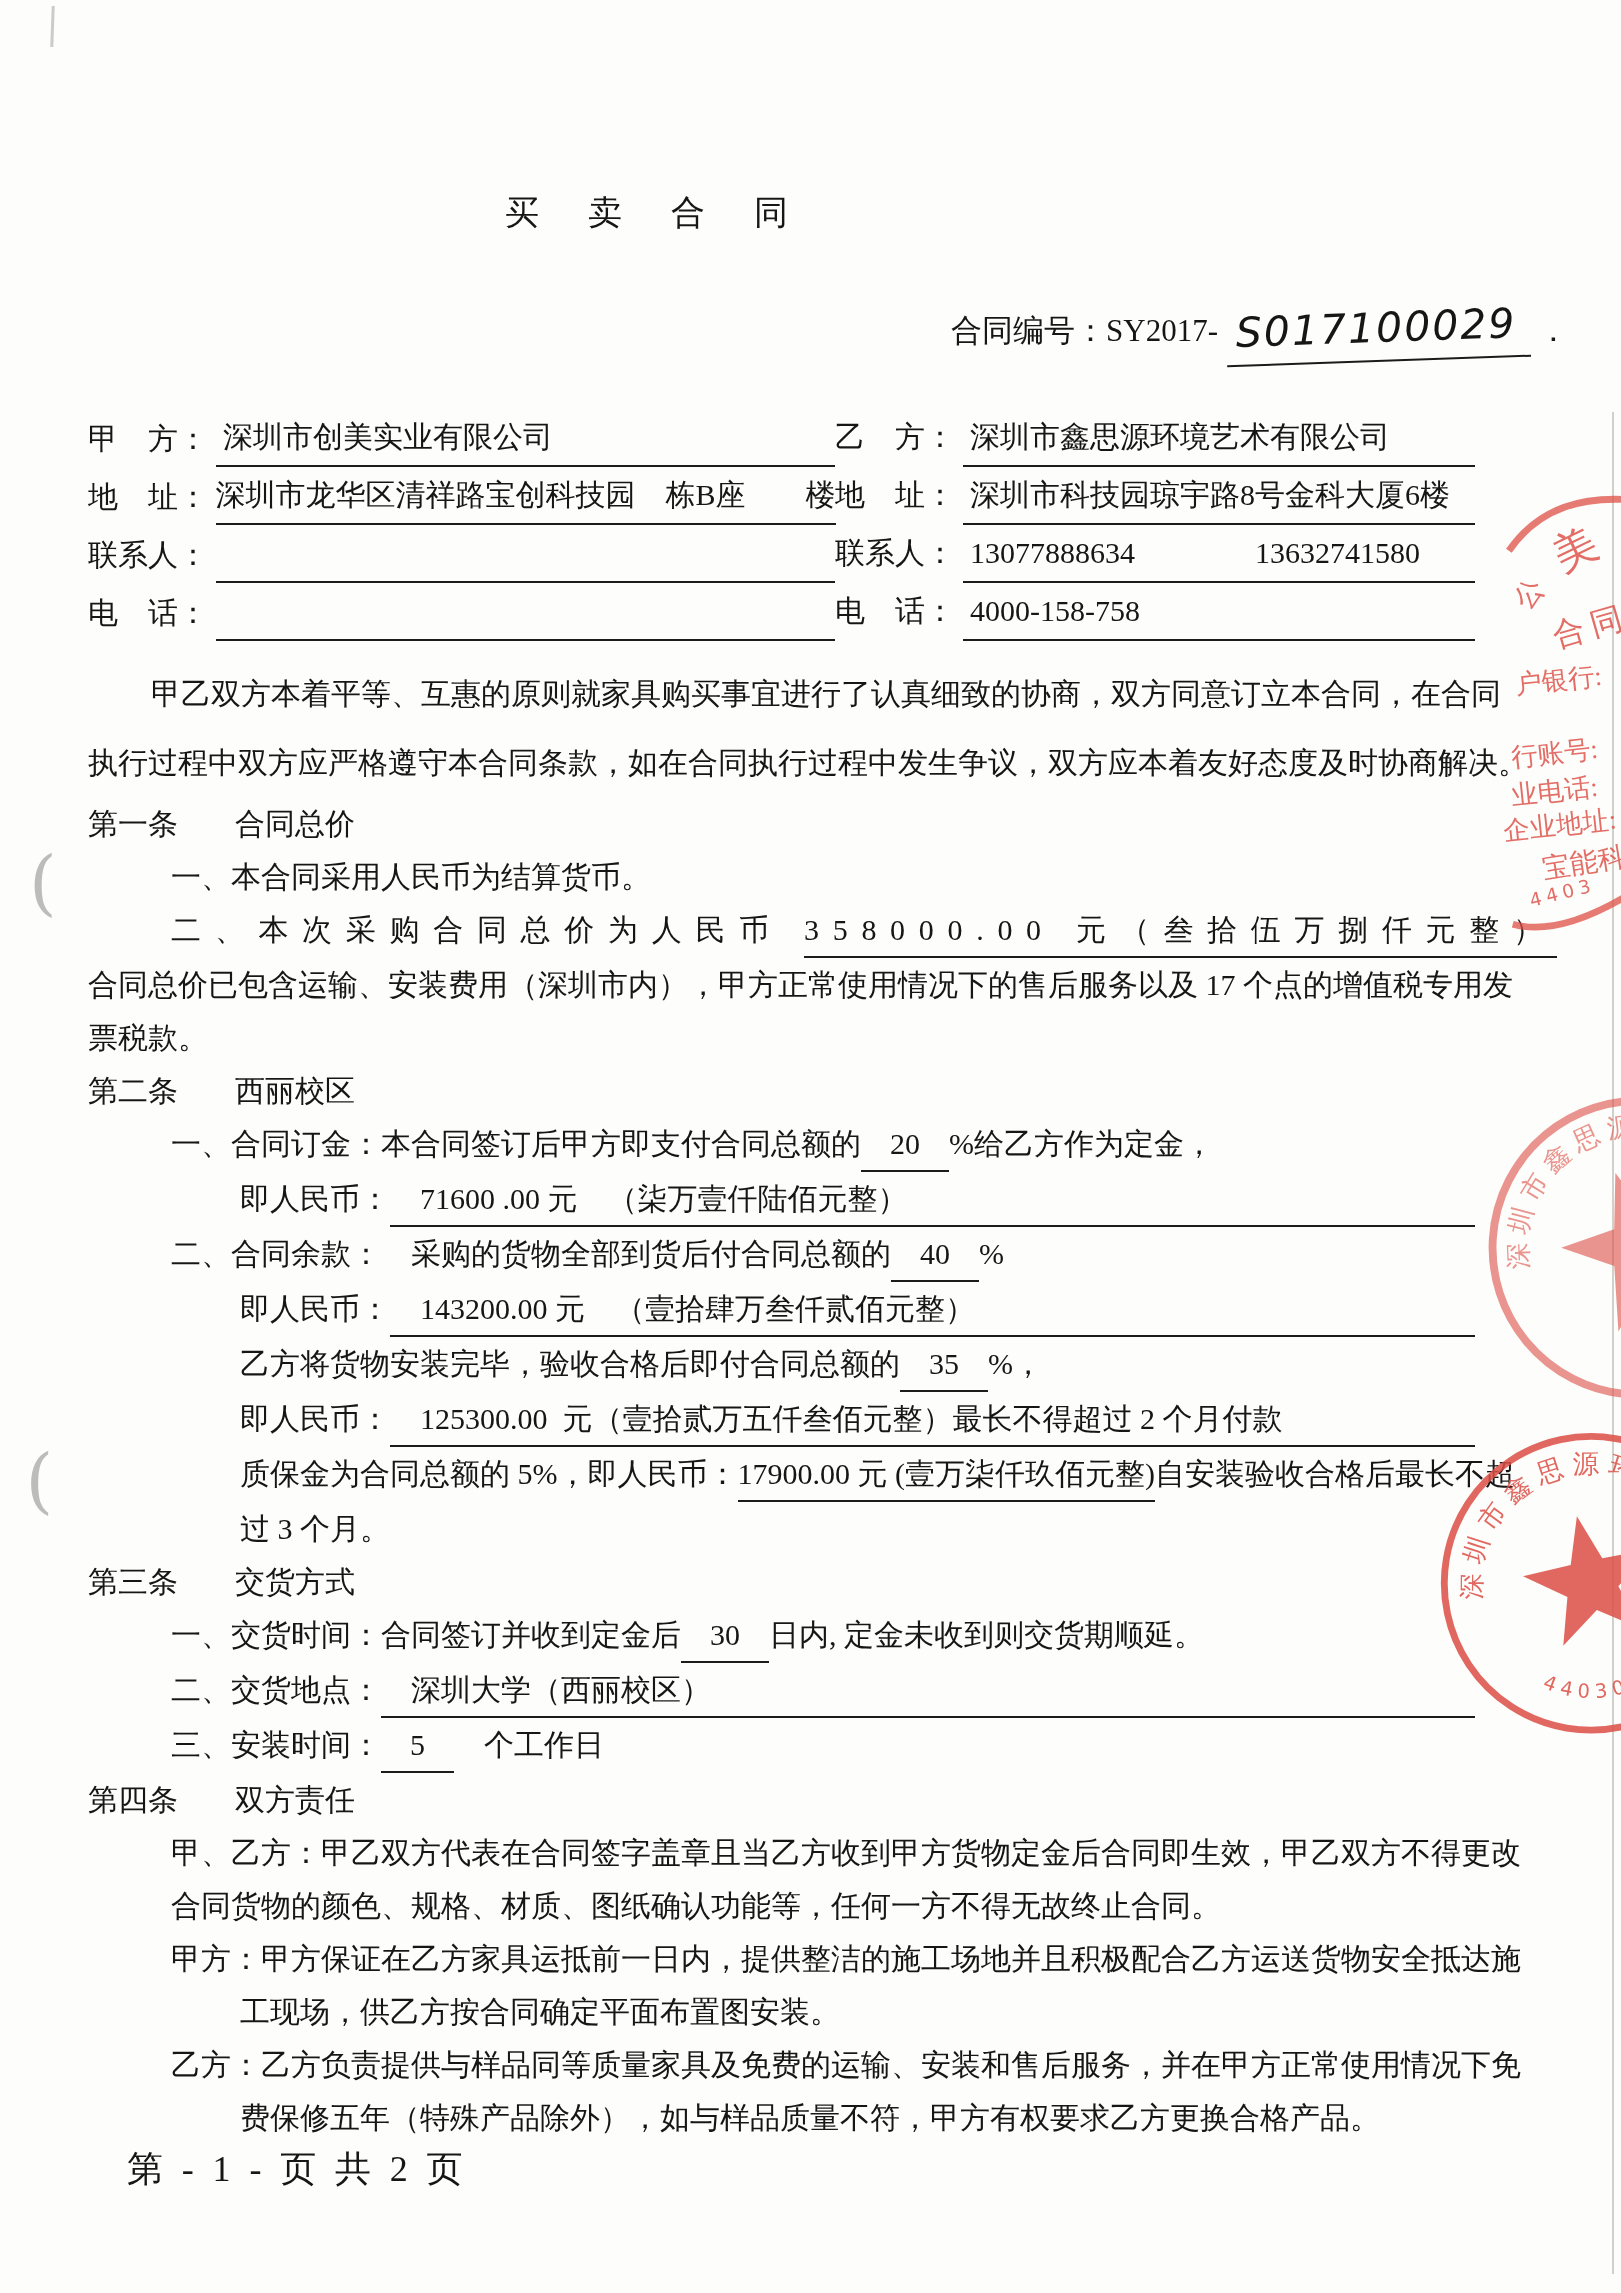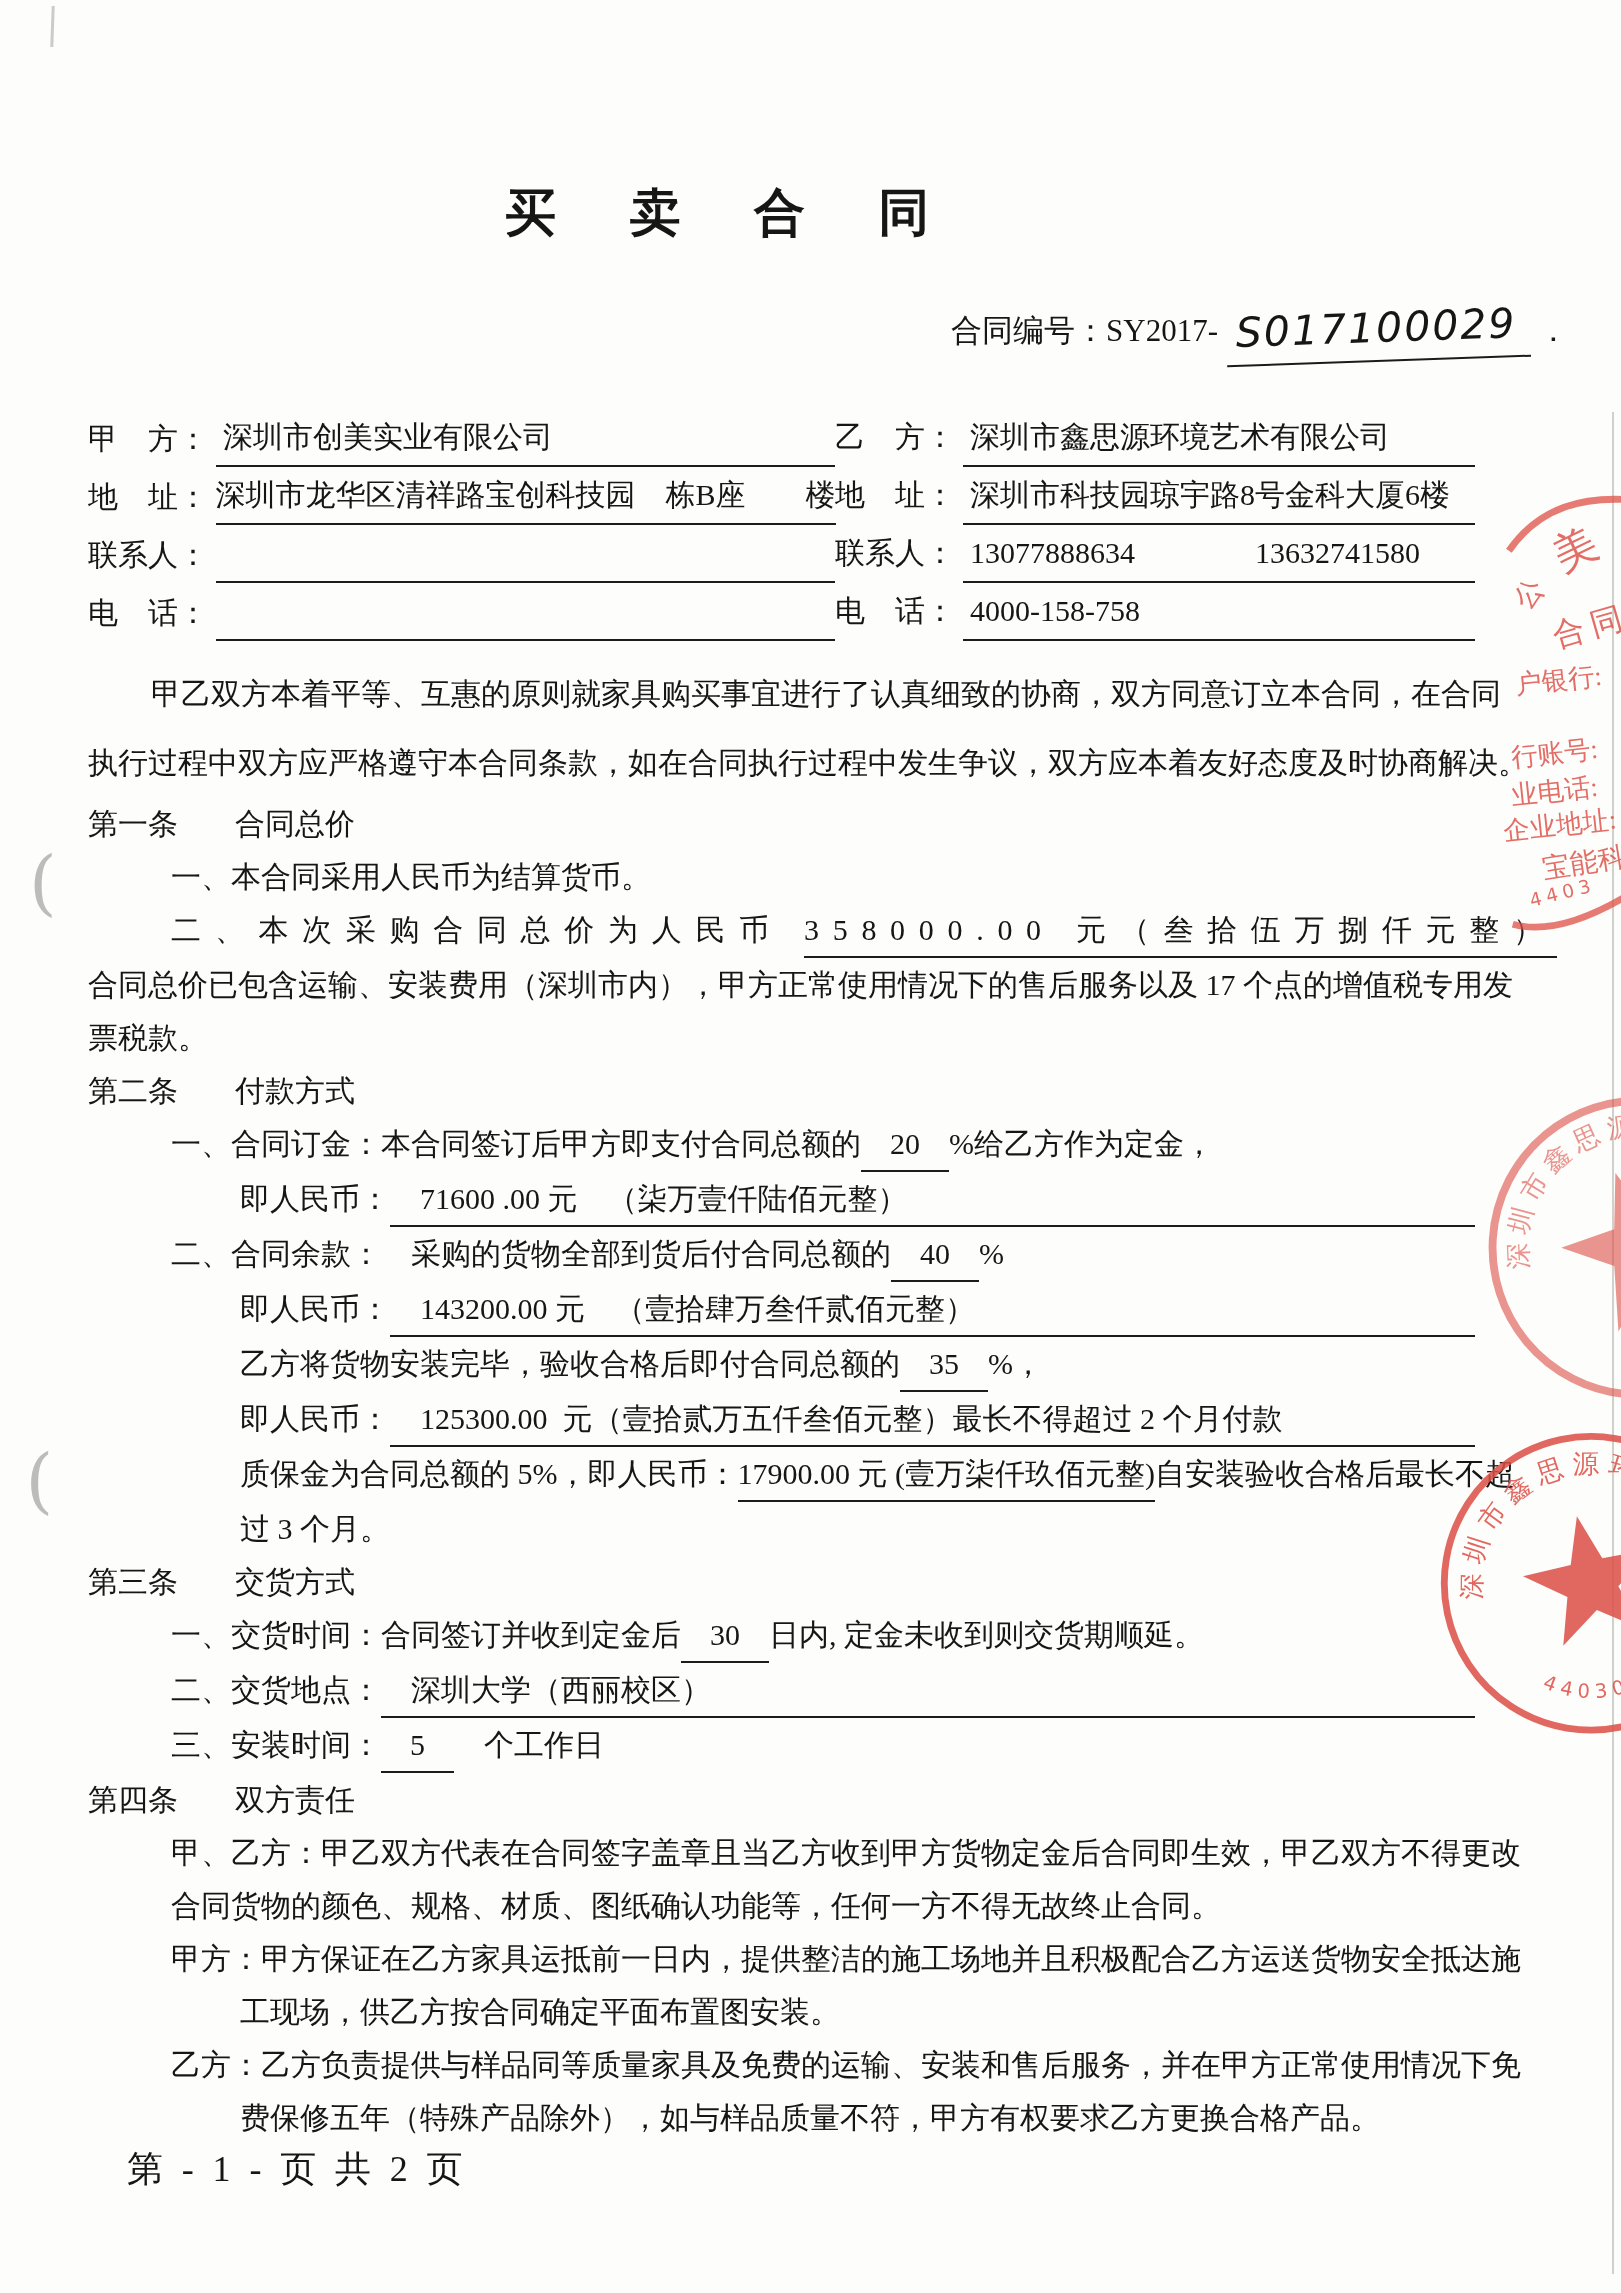--- a/index.html
+++ b/index.html
@@ -5,21 +5,21 @@
   html,body{margin:0;padding:0;background:#e8e8e6;}
   .page{
     position:relative;width:1621px;height:2294px;margin:0 auto;
     background:#fdfdfb;overflow:hidden;color:#161616;
     font-family:"Liberation Serif","DejaVu Serif",serif;
     font-size:30px;
   }
   .content{position:absolute;left:88px;top:0;width:1387px;}
   .title{
     margin-top:174px;margin-left:417px;line-height:78px;
-    font-size:51px;font-weight:700;letter-spacing:0.22em;white-space:pre;
+    font-size:34px;font-weight:400;letter-spacing:0.22em;white-space:pre;
   }
   .contract-no{margin-top:45px;margin-left:863px;line-height:63px;font-size:31px;display:flex;align-items:flex-end;white-space:pre;}
   .hand{
     font-family:"DejaVu Sans",sans-serif;font-style:italic;font-size:41px;
     border-bottom:2.9px solid #1b1b1b;padding:0 13.7px 0 9.8px;transform:rotate(-2deg);
     letter-spacing:2px;
   }
   .parties{margin-top:47px;}
   .prow{display:flex;line-height:56px;white-space:pre;}
   .pcol-l{width:747px;display:flex;align-items:flex-end;}
@@ -136,21 +136,21 @@
       <div class="line ind1">一、本合同采用人民币为结算货币。</div>
       <div class="line ind1 spread">
         <span>二、本次采购合同总价为人民币 </span>
         <span class="u">358000.00 元（叁拾伍万捌仟元整）</span>
       </div>
       <div class="line">合同总价已包含运输、安装费用（深圳市内），甲方正常使用情况下的售后服务以及 17 个点的增值税专用发</div>
       <div class="line">票税款。</div>
 
       <div class="line sec">
         <span class="secnum">第二条</span>
-        <span class="sectitle">付款方式</span>
+        <span class="sectitle">西丽校区</span>
       </div>
       <div class="line ind1">
         <span>一、合同订金：本合同签订后甲方即支付合同总额的</span>
         <span class="u numpad">20</span>
         <span>%给乙方作为定金，</span>
       </div>
       <div class="line ind2">
         <span>即人民币：</span>
         <span class="fillu">　71600 .00 元　（柒万壹仟陆佰元整）</span>
       </div>

